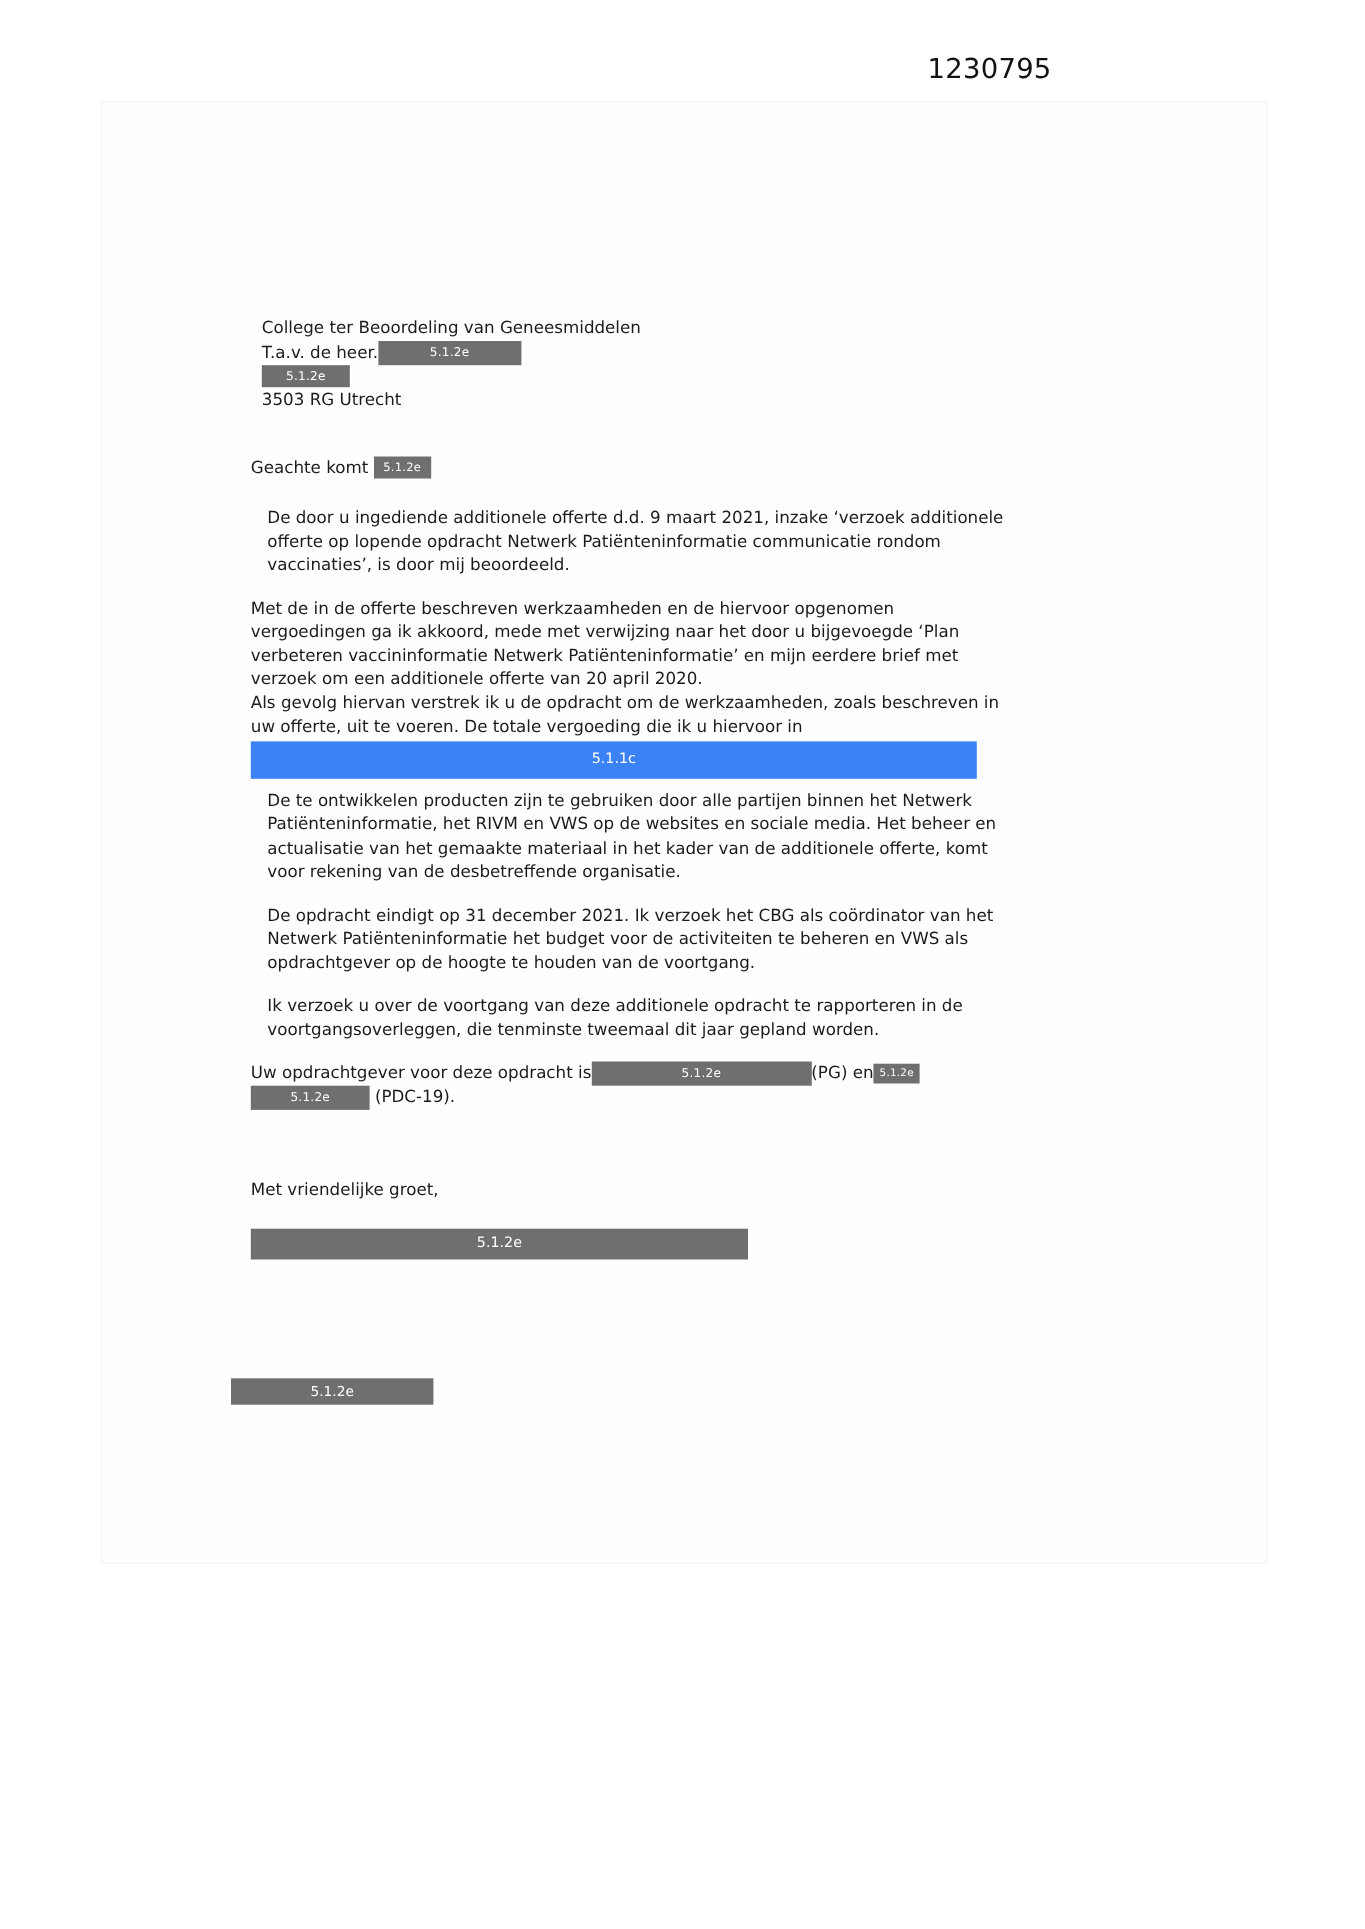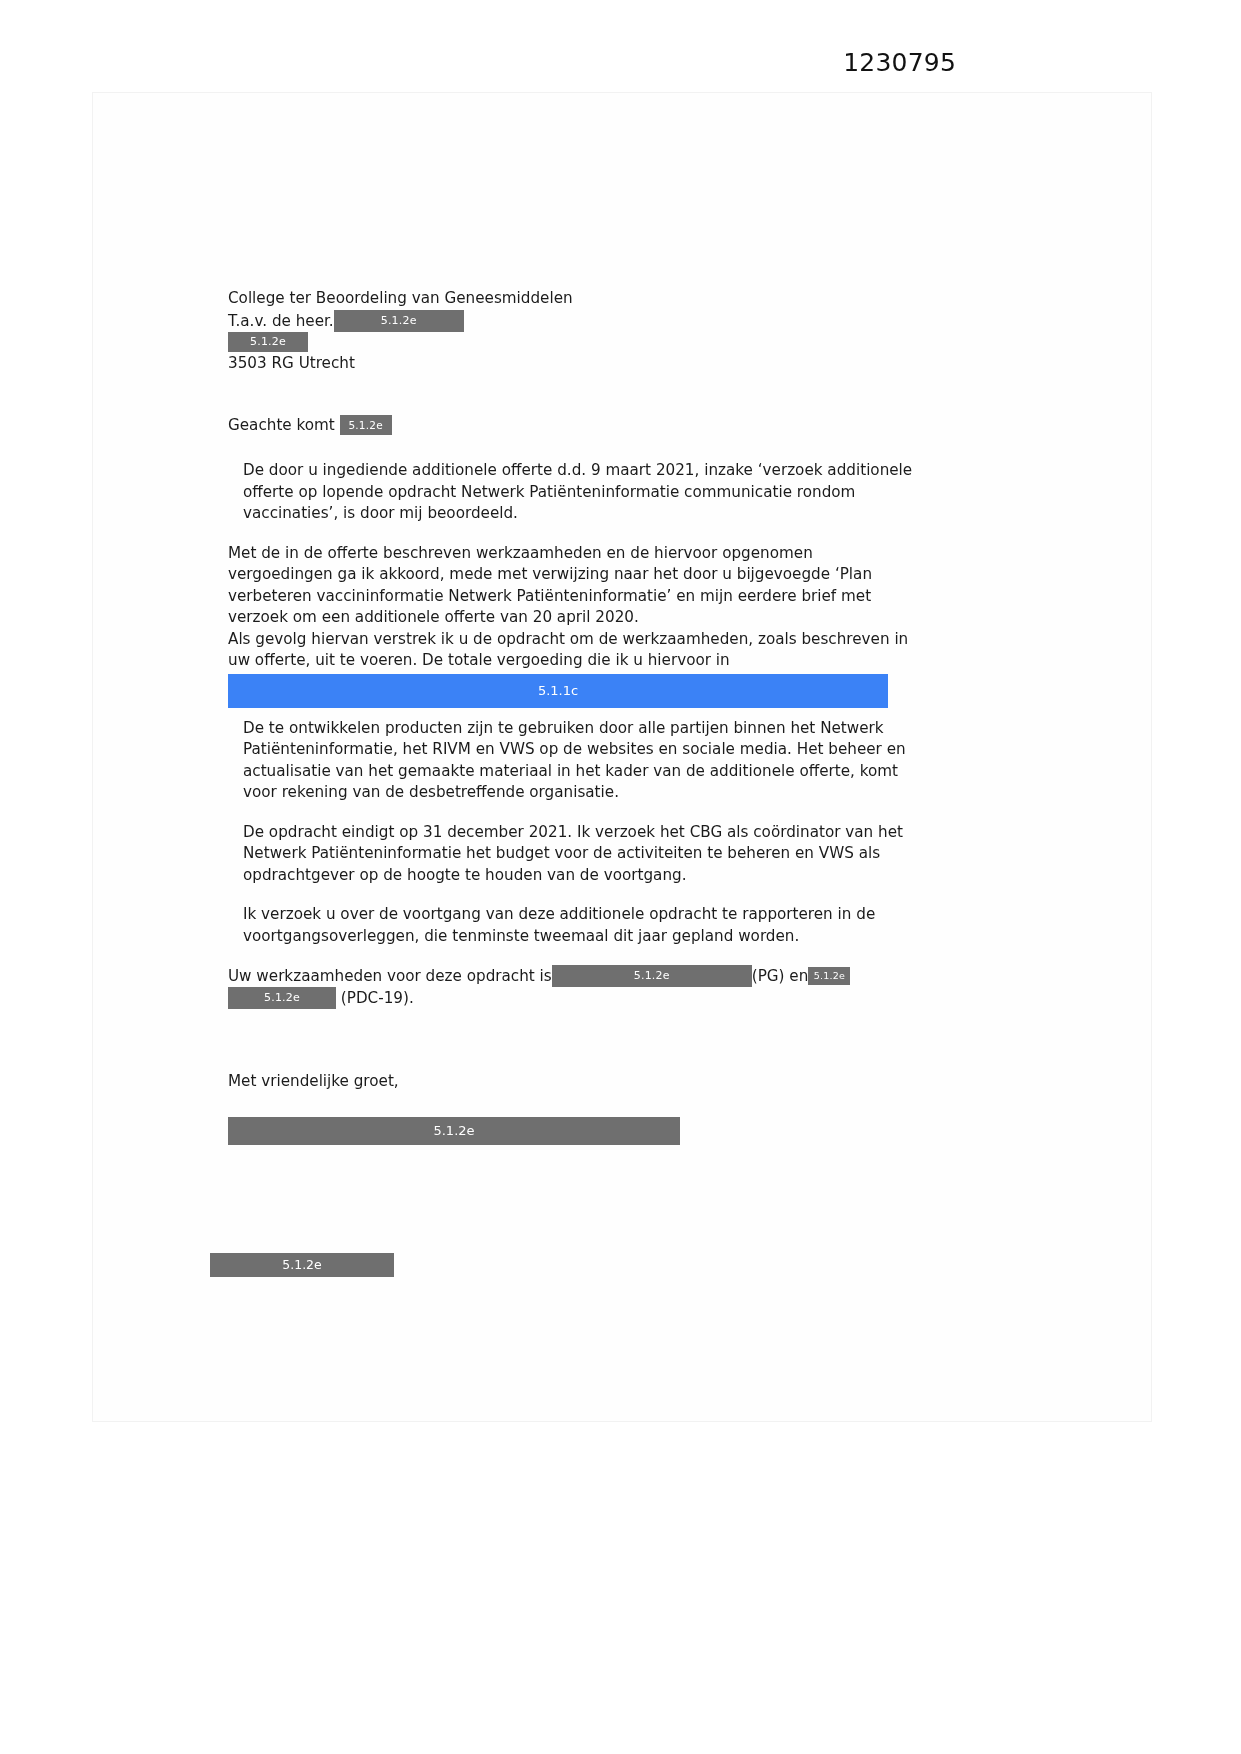--- a/index.html
+++ b/index.html
@@ -99,21 +99,21 @@
     top: 1253px;
     width: 184px;
     height: 24px;
     line-height: 24px;
     background: #6f6f6f;
     color: #ffffff;
     text-align: center;
     font-size: 12.5px;
     font-family: "DejaVu Sans", sans-serif;
   }
-  .addr-line { white-space: nowrap; }
+  .addr-line { white-space: nowrap; margin-left: 10px; }
   .sp-24 { height: 24px; }
   .sp-40 { height: 40px; }
   .sp-62 { height: 62px; }
 </style>
 </head>
 <body>
 
 <div class="page">
 
   <div class="scan-area"></div>
@@ -150,21 +150,21 @@
 
     <span class="r-block-wide">5.1.1c</span>
 
     <p>De te ontwikkelen producten zijn te gebruiken door alle partijen binnen het Netwerk Patiënteninformatie, het RIVM en VWS op de websites en sociale media. Het beheer en actualisatie van het gemaakte materiaal in het kader van de additionele offerte, komt voor rekening van de desbetreffende organisatie.</p>
 
     <p>De opdracht eindigt op 31 december 2021. Ik verzoek het CBG als coördinator van het Netwerk Patiënteninformatie het budget voor de activiteiten te beheren en VWS als opdrachtgever op de hoogte te houden van de voortgang.</p>
 
     <p>Ik verzoek u over de voortgang van deze additionele opdracht te rapporteren in de voortgangsoverleggen, die tenminste tweemaal dit jaar gepland worden.</p>
 
     <p class="tight">
-      <span>Uw werkzaamheden voor deze opdracht is</span><span class="redaction r-contact1">5.1.2e</span><span>(PG) en</span><span class="redaction r-contact2">5.1.2e</span><br>
+      <span>Uw opdrachtgever voor deze opdracht is</span><span class="redaction r-contact1">5.1.2e</span><span>(PG) en</span><span class="redaction r-contact2">5.1.2e</span><br>
       <span class="redaction r-contact3">5.1.2e</span>
       <span>(PDC-19).</span>
     </p>
 
     <div class="sp-62"></div>
 
     <p class="tight">Met vriendelijke groet,</p>
 
     <div class="sp-24"></div>
 

